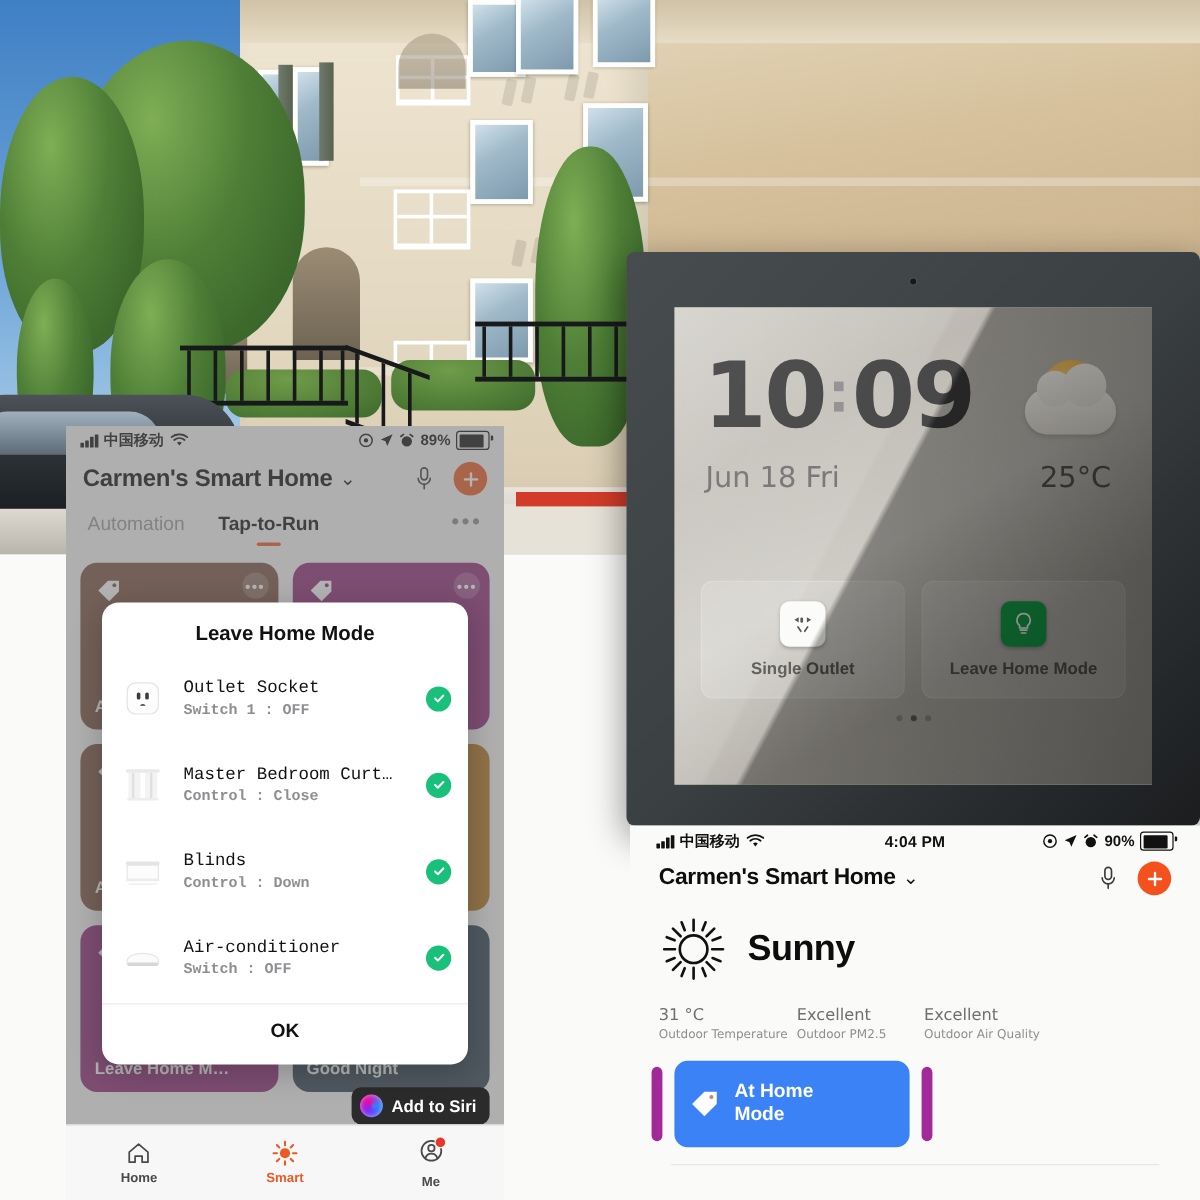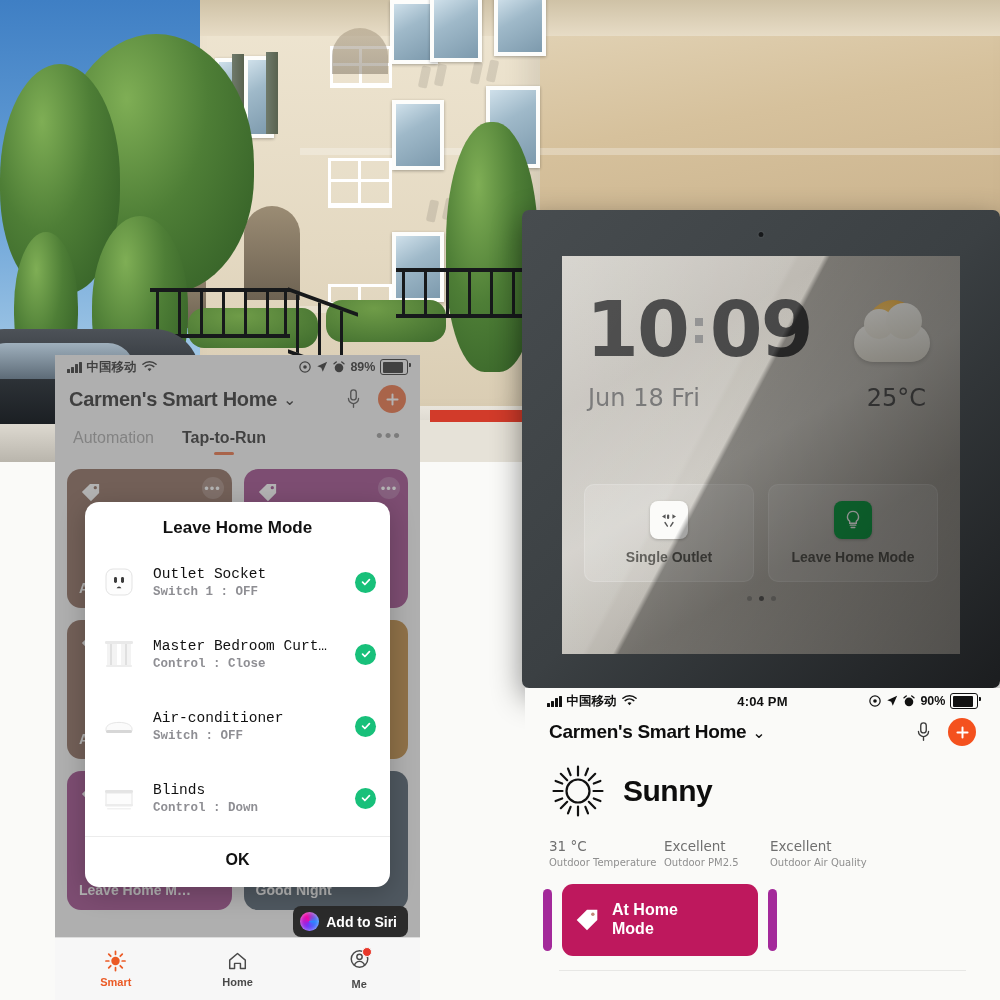--- a/index.html
+++ b/index.html
@@ -376,34 +376,34 @@
     </div>
 
     <div class="dimmer"></div>
 
     <div class="siri">
       <span class="siriball"></span>
       <span class="siritxt">Add to Siri</span>
     </div>
 
     <div class="tabbar">
+      <div class="tbitem">
+        <svg width="23" height="22" viewBox="0 0 24 24">
+            <path d="M3.5 11L12 3.8 20.5 11v9.2h-5.3v-5.6H8.8v5.6H3.5z" stroke="#4a4a4a" stroke-width="1.6" fill="none" stroke-linejoin="round"></path>
+          </svg>
+        <span class="tblabel">Home</span>
+      </div>
       <div class="tbitem on">
         <svg width="23" height="22" viewBox="0 0 24 24">
           <circle cx="12" cy="12" r="4.6" fill="#eb5a25"></circle>
           <g stroke="#eb5a25" stroke-width="1.9" stroke-linecap="round">
             <path d="M12 1.6v3.1M12 19.3v3.1M1.6 12h3.1M19.3 12h3.1M4.6 4.6l2.2 2.2M17.2 17.2l2.2 2.2M19.4 4.6l-2.2 2.2M6.8 17.2l-2.2 2.2"></path>
           </g>
         </svg>
         <span class="tblabel">Smart</span>
-      </div>
-      <div class="tbitem">
-        <svg width="23" height="22" viewBox="0 0 24 24">
-            <path d="M3.5 11L12 3.8 20.5 11v9.2h-5.3v-5.6H8.8v5.6H3.5z" stroke="#4a4a4a" stroke-width="1.6" fill="none" stroke-linejoin="round"></path>
-          </svg>
-        <span class="tblabel">Home</span>
       </div>
       <div class="tbitem">
         <span style="position:relative;display:block;">
           <svg width="23" height="22" viewBox="0 0 24 24">
               <circle cx="12" cy="12" r="9" stroke="#4a4a4a" stroke-width="1.6" fill="none"></circle>
               <circle cx="12" cy="9.6" r="2.9" stroke="#4a4a4a" stroke-width="1.6" fill="none"></circle>
               <path d="M6.4 19c1-3 3-4.4 5.6-4.4S16.6 16 17.6 19" stroke="#4a4a4a" stroke-width="1.6" fill="none"></path>
             </svg>
           <span class="reddot"></span>
         </span>
@@ -454,47 +454,47 @@
         <span class="mchk">
             <svg width="12" height="12" viewBox="0 0 14 14">
               <path d="M3 7.2l2.7 2.7L11 4.3" stroke="#fff" stroke-width="2" fill="none" stroke-linecap="round" stroke-linejoin="round"></path>
             </svg>
           </span>
       </div>
 
       <div class="mrow">
         <span class="micon">
           <svg width="36" height="34" viewBox="0 0 36 34">
-              <path d="M5 20c0-4 5.6-6.6 13-6.6S31 16 31 20v2H5z" fill="#fbfbfb" stroke="#e6e6e6"></path>
-              <rect x="5" y="21" width="26" height="3" rx="1.5" fill="#d7d7d7"></rect>
-            </svg>
-        </span>
-        <span class="mtexts">
-          <div class="mname">Air-conditioner</div>
-          <div class="mval">Switch : OFF</div>
-        </span>
-        <span class="mchk">
-            <svg width="12" height="12" viewBox="0 0 14 14">
-              <path d="M3 7.2l2.7 2.7L11 4.3" stroke="#fff" stroke-width="2" fill="none" stroke-linecap="round" stroke-linejoin="round"></path>
-            </svg>
-          </span>
-      </div>
-
-      <div class="mrow">
-        <span class="micon">
-          <svg width="36" height="34" viewBox="0 0 36 34">
               <rect x="4" y="9" width="28" height="3" rx="1.2" fill="#e4e4e4"></rect>
               <rect x="5" y="12" width="26" height="12" fill="#fcfcfc" stroke="#e6e6e6"></rect>
               <rect x="4" y="23" width="28" height="2.4" rx="1.1" fill="#ececec"></rect>
               <rect x="6" y="27" width="24" height="1.6" rx=".8" fill="#f1f1f1"></rect>
             </svg>
         </span>
         <span class="mtexts">
           <div class="mname">Blinds</div>
           <div class="mval">Control : Down</div>
+        </span>
+        <span class="mchk">
+            <svg width="12" height="12" viewBox="0 0 14 14">
+              <path d="M3 7.2l2.7 2.7L11 4.3" stroke="#fff" stroke-width="2" fill="none" stroke-linecap="round" stroke-linejoin="round"></path>
+            </svg>
+          </span>
+      </div>
+
+      <div class="mrow">
+        <span class="micon">
+          <svg width="36" height="34" viewBox="0 0 36 34">
+              <path d="M5 20c0-4 5.6-6.6 13-6.6S31 16 31 20v2H5z" fill="#fbfbfb" stroke="#e6e6e6"></path>
+              <rect x="5" y="21" width="26" height="3" rx="1.5" fill="#d7d7d7"></rect>
+            </svg>
+        </span>
+        <span class="mtexts">
+          <div class="mname">Air-conditioner</div>
+          <div class="mval">Switch : OFF</div>
         </span>
         <span class="mchk">
             <svg width="12" height="12" viewBox="0 0 14 14">
               <path d="M3 7.2l2.7 2.7L11 4.3" stroke="#fff" stroke-width="2" fill="none" stroke-linecap="round" stroke-linejoin="round"></path>
             </svg>
           </span>
       </div>
 
     </div>
     <div class="mdiv"></div>
@@ -633,21 +633,21 @@
         <div class="ml">Outdoor PM2.5</div>
       </div>
       <div class="metric">
         <div class="mv">Excellent</div>
         <div class="ml">Outdoor Air Quality</div>
       </div>
     </div>
 
     <div class="r-cards">
       <span class="edge" style="background:#a3299a"></span>
-      <div class="rcard" style="background:#be185d">
+      <div class="rcard" style="background:#3b82f6">
         <svg class="rtag" viewBox="0 0 24 24">
             <path d="M2.5 12L12 2.5h9.5V12L12 21.5z" fill="#fff"></path>
             <circle cx="17.4" cy="6.6" r="1.6" fill="#c08878"></circle>
           </svg>
         <span>
           <div class="rlabel" style="white-space:pre-line">At Home
 Mode</div>
         </span>
       </div>
       <span class="edge" style="background:#a3299a"></span>

